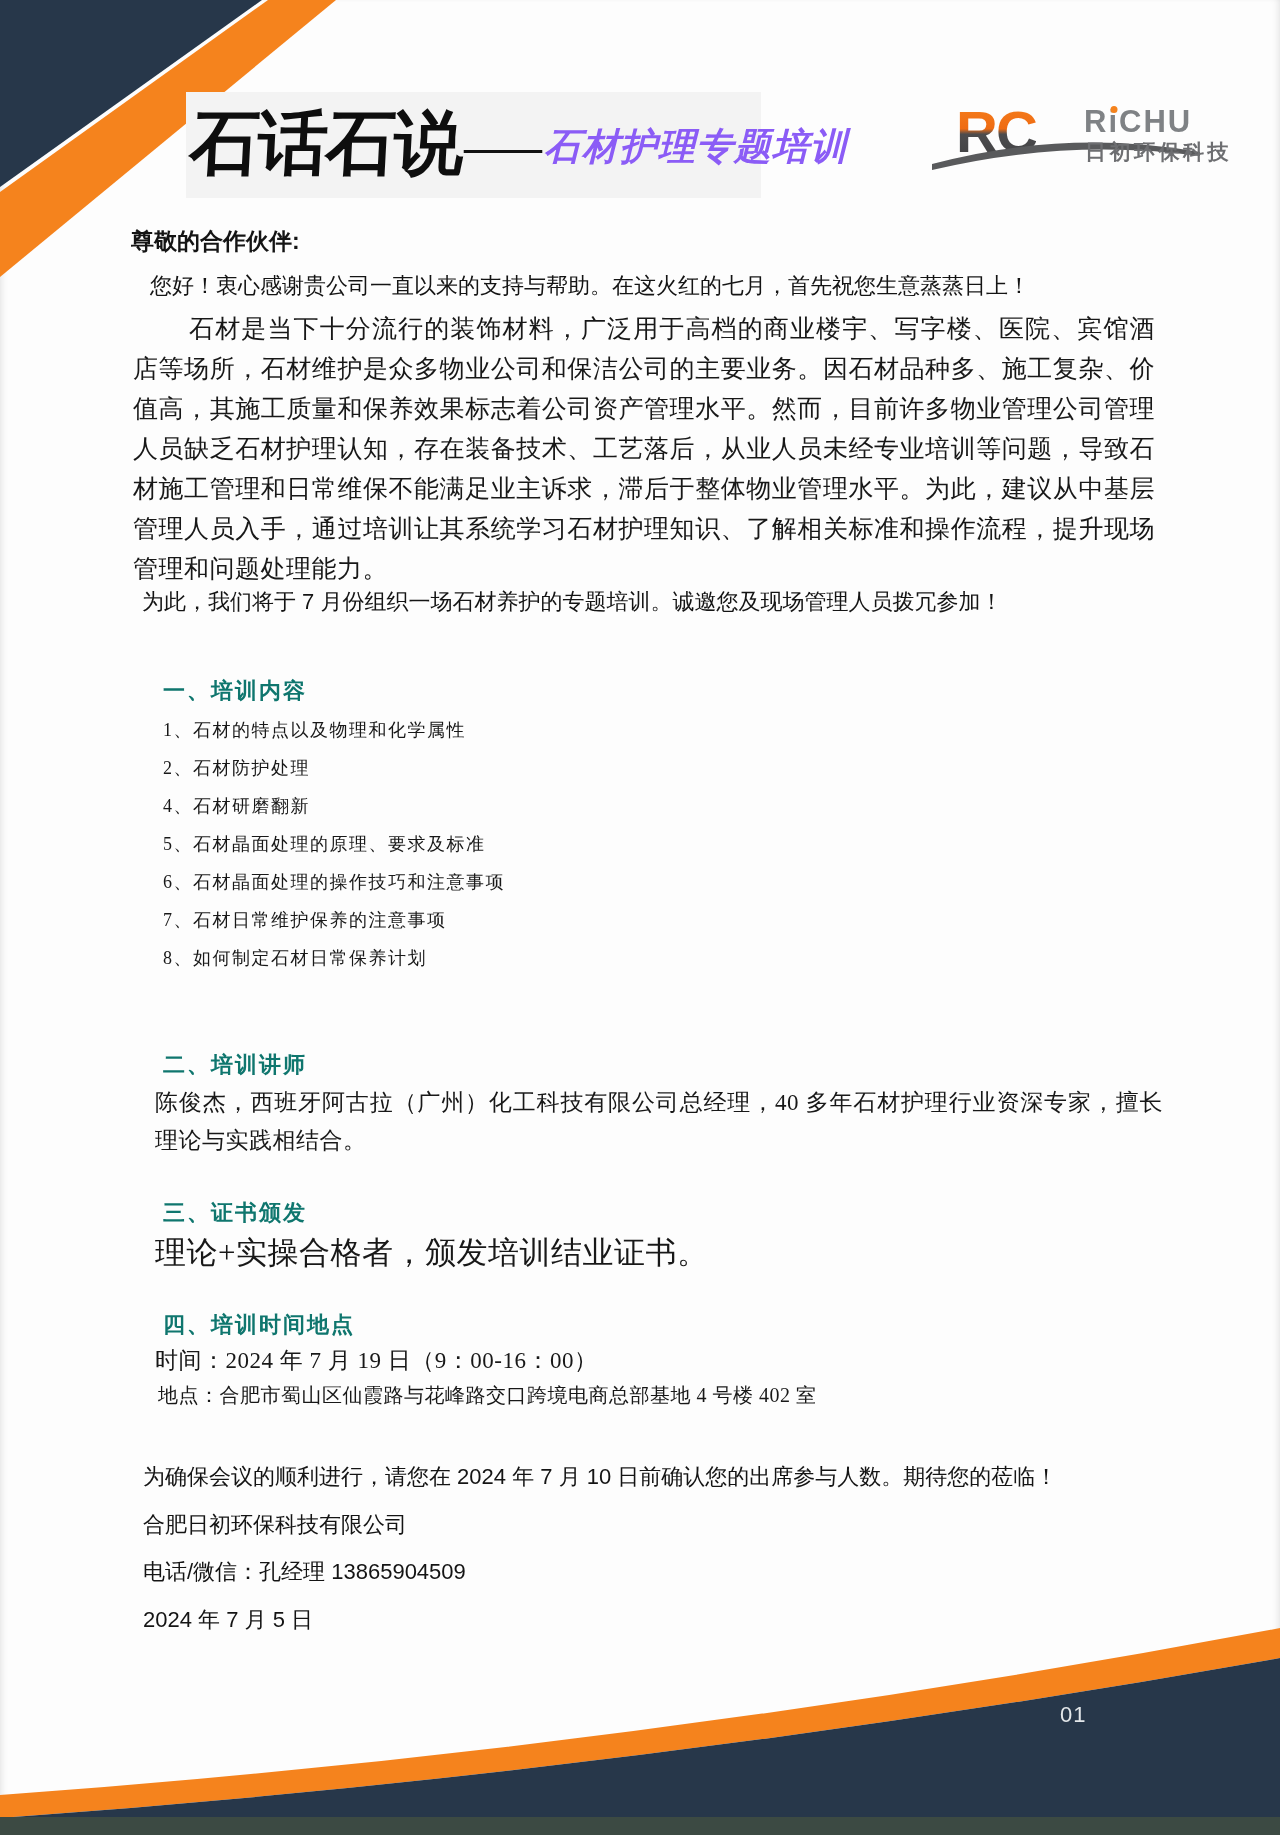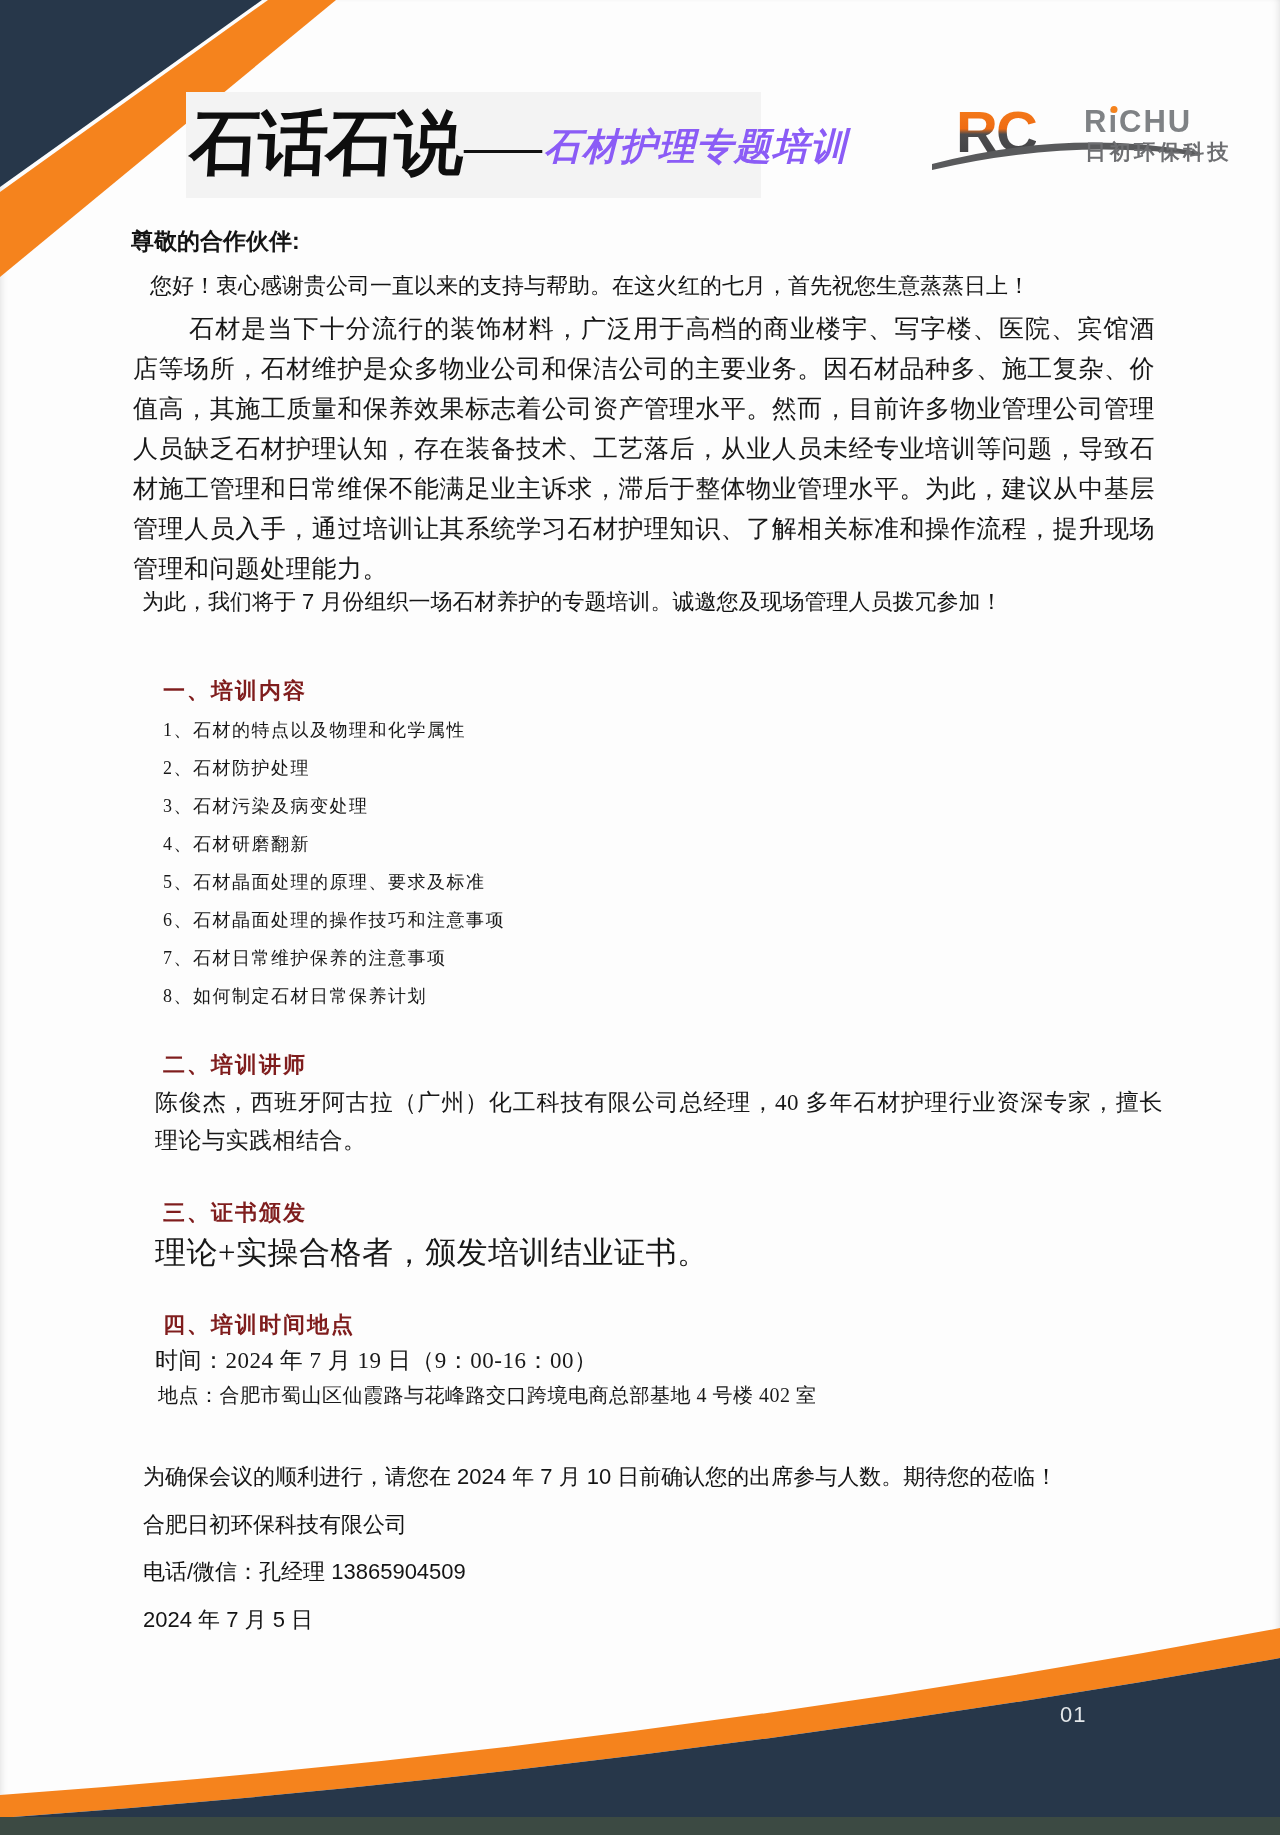--- a/index.html
+++ b/index.html
@@ -69,21 +69,21 @@
 
   .salutation { left:131px; top:226px; font-size:23px; font-weight:600; color:#141414; }
   .greeting   { left:150px; top:271px; font-size:22px; color:#141414; }
   .intro {
     left:133px; top:309px; width:1022px;
     font-size:25px; line-height:40px; letter-spacing:.5px;
     text-align:justify; text-indent:56px; color:#181818;
   }
   .invitation { left:142px; top:587px; font-size:22px; color:#141414; }
 
-  .sec-heading { font-size:22px; font-weight:700; letter-spacing:2px; color:#7f1d1d; }
+  .sec-heading { font-size:22px; font-weight:700; letter-spacing:2px; color:#0f766e; }
   .sec1-head { left:163px; top:676px; }
   .sec1-list { left:163px; top:711px; list-style:none; }
   .sec1-list li {
     font-family:"Liberation Serif","DejaVu Serif",serif;
     font-size:18px; line-height:38px; letter-spacing:1.5px; color:#181818;
   }
   .sec2-head { left:163px; top:1050px; }
   .sec2-body { left:155px; top:1084px; width:1008px; font-size:23px; line-height:38px; letter-spacing:.5px; text-align:justify; color:#181818; }
   .sec3-head { left:163px; top:1198px; }
   .sec3-body { left:155px; top:1232px; font-size:31px; letter-spacing:.5px; color:#181818; }
@@ -128,21 +128,20 @@
 
   <div class="abs sans salutation">尊敬的合作伙伴:</div>
   <div class="abs sans greeting">您好！衷心感谢贵公司一直以来的支持与帮助。在这火红的七月，首先祝您生意蒸蒸日上！</div>
   <div class="abs serif intro">石材是当下十分流行的装饰材料，广泛用于高档的商业楼宇、写字楼、医院、宾馆酒店等场所，石材维护是众多物业公司和保洁公司的主要业务。因石材品种多、施工复杂、价值高，其施工质量和保养效果标志着公司资产管理水平。然而，目前许多物业管理公司管理人员缺乏石材护理认知，存在装备技术、工艺落后，从业人员未经专业培训等问题，导致石材施工管理和日常维保不能满足业主诉求，滞后于整体物业管理水平。为此，建议从中基层管理人员入手，通过培训让其系统学习石材护理知识、了解相关标准和操作流程，提升现场管理和问题处理能力。</div>
   <div class="abs sans invitation">为此，我们将于 7 月份组织一场石材养护的专题培训。诚邀您及现场管理人员拨冗参加！</div>
 
   <div class="abs sans sec-heading sec1-head">一、培训内容</div>
   <ul class="abs sec1-list">
     <li>1、石材的特点以及物理和化学属性</li>
     <li>2、石材防护处理</li>
-    <li>3、石材污染及病变处理</li>
     <li>4、石材研磨翻新</li>
     <li>5、石材晶面处理的原理、要求及标准</li>
     <li>6、石材晶面处理的操作技巧和注意事项</li>
     <li>7、石材日常维护保养的注意事项</li>
     <li>8、如何制定石材日常保养计划</li>
   </ul>
 
   <div class="abs sans sec-heading sec2-head">二、培训讲师</div>
   <div class="abs serif sec2-body">陈俊杰，西班牙阿古拉（广州）化工科技有限公司总经理，40 多年石材护理行业资深专家，擅长理论与实践相结合。</div>
 

